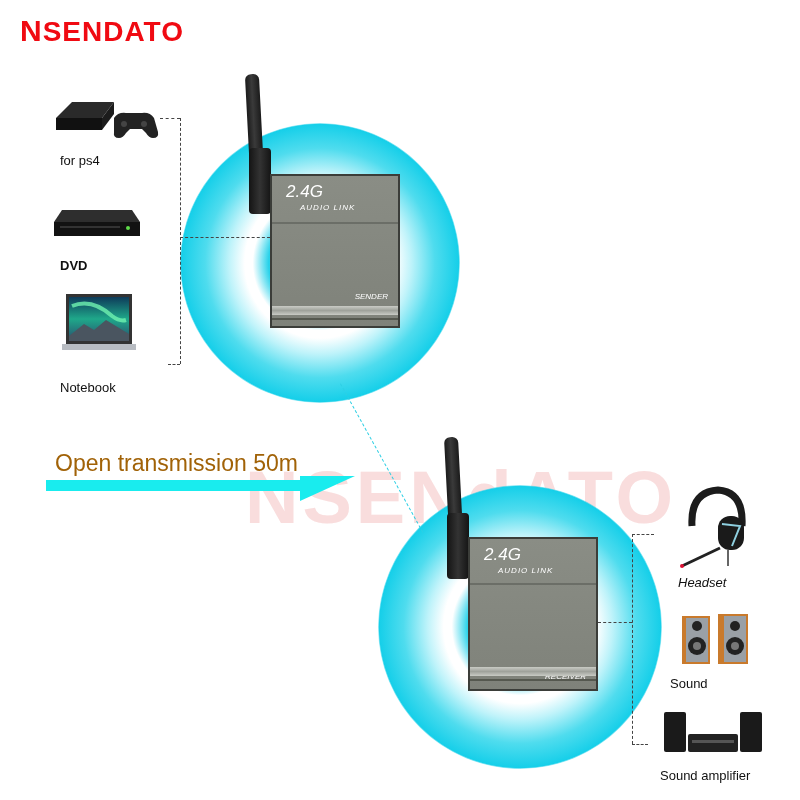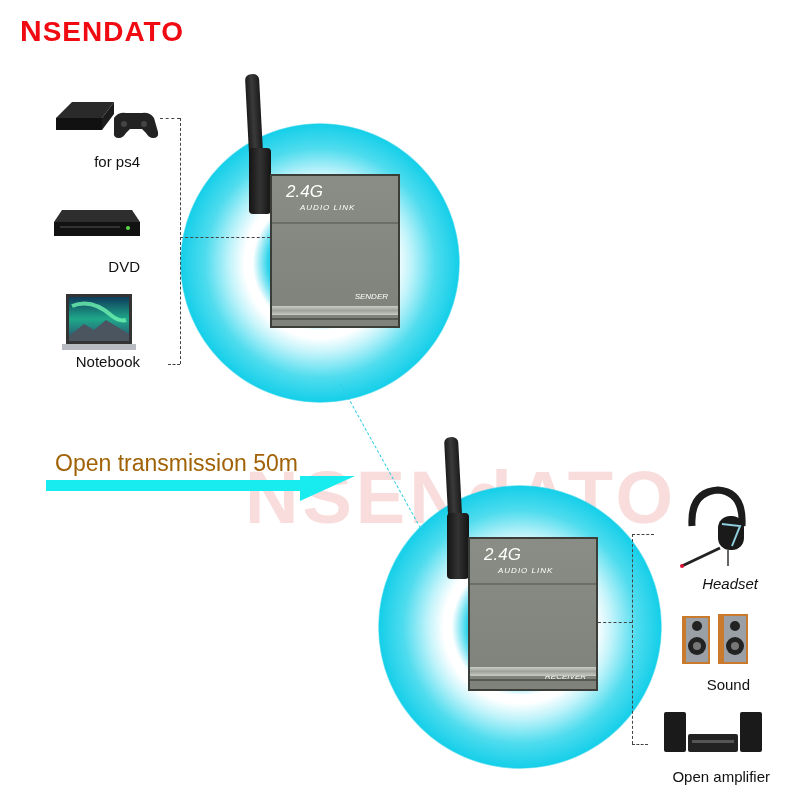--- a/index.html
+++ b/index.html
@@ -17,21 +17,21 @@
   .device{background:linear-gradient(180deg,#8a8d85 0%,#7f827a 100%);border:2px solid #3b3d39;box-sizing:border-box;}
   .device .t1{position:absolute;left:14px;top:6px;color:#fff;font-style:italic;font-size:17px;}
   .device .t2{position:absolute;left:28px;top:27px;color:#fff;font-style:italic;font-size:8px;letter-spacing:1px;}
   .device .groove{position:absolute;left:0;right:0;height:2px;background:#6b6e67;}
   .device .stripe{position:absolute;left:0;right:0;height:9px;background:linear-gradient(180deg,#c9cbc5,#9fa29b 50%,#c9cbc5);}
   .device .label{position:absolute;right:10px;font-style:italic;font-size:8px;color:#fff;}
   .antenna{background:linear-gradient(90deg,#1b1b1b,#3a3a3a 45%,#1b1b1b);border-radius:6px 6px 2px 2px;}
   .antbase{background:linear-gradient(90deg,#141414,#333 50%,#141414);border-radius:4px;}
   .dash-h{border-top:1px dashed #444;height:0;}
   .dash-v{border-left:1px dashed #444;width:0;}
-  .caption{font-size:15px;color:#111;text-align:right;}
+  .caption{font-size:13px;color:#111;text-align:left;}
   .transmission{left:55px;top:450px;color:#a16207;font-size:23px;white-space:nowrap;}
   .arrow-bar{left:46px;top:480px;width:260px;height:11px;background:#19ecee;}
   .arrow-tip{left:300px;top:476px;width:0;height:0;border-top:0 solid transparent;border-bottom:25px solid transparent;border-left:55px solid #19ecee;}
   .link-line{left:340px;top:384px;width:0;height:170px;border-left:1px dashed #2dcfe4;transform:rotate(-29deg);transform-origin:top left;}
   .ic{position:absolute;}
 </style>
 </head>
 <body>
 
 <div class="abs brand">
@@ -75,39 +75,39 @@
 <div class="abs caption" style="left:60px;top:153px;width:80px;">for ps4</div>
 
 <div class="ic" style="left:54px;top:206px;width:86px;height:34px;">
   <svg width="86" height="34" viewBox="0 0 86 34">
     <polygon points="8,4 78,4 86,16 0,16" fill="#2e2e2e"></polygon>
     <rect x="0" y="16" width="86" height="14" fill="#121212"></rect>
     <rect x="6" y="20" width="60" height="2" fill="#333"></rect>
     <circle cx="74" cy="22" r="2" fill="#5fdc4a"></circle>
   </svg>
 </div>
-<div class="abs caption" style="left:60px;top:258px;width:80px;">DVD</div>
+<div class="abs caption" style="left:60px;top:258px;width:80px;font-weight:bold;">DVD</div>
 
 <div class="ic" style="left:62px;top:292px;width:74px;height:66px;">
   <svg width="74" height="66" viewBox="0 0 74 66">
     <rect x="4" y="2" width="66" height="50" fill="#333"></rect>
     <defs>
         <linearGradient id="sky" x1="0" y1="0" x2="0" y2="1">
           <stop offset="0" stop-color="#0e3b5a"></stop>
           <stop offset="0.5" stop-color="#1fa88a"></stop>
           <stop offset="1" stop-color="#2a4d6e"></stop>
         </linearGradient>
       </defs>
     <rect x="7" y="5" width="60" height="44" fill="url(#sky)"></rect>
     <path d="M10 14 q20 -8 40 10 q8 6 14 4" stroke="#6ff2b0" stroke-width="4" fill="none" opacity="0.8"></path>
     <polygon points="7,44 22,32 32,38 44,28 67,42 67,49 7,49" fill="#4a5560"></polygon>
     <rect x="0" y="52" width="74" height="6" fill="#b8bcc2"></rect>
   </svg>
 </div>
-<div class="abs caption" style="left:60px;top:353px;width:80px;">Notebook</div>
+<div class="abs caption" style="left:60px;top:380px;width:80px;">Notebook</div>
 
 <div class="abs transmission">Open transmission 50m</div>
 <div class="abs arrow-bar"></div>
 <div class="abs arrow-tip"></div>
 
 <div class="abs antenna" style="left:447px;top:437px;width:14px;height:116px;transform:rotate(-3deg);"></div>
 <div class="abs antbase" style="left:447px;top:513px;width:22px;height:66px;"></div>
 
 <div class="abs device" style="left:468px;top:537px;width:130px;height:154px;">
   <div class="t1">2.4G</div>
@@ -152,13 +152,13 @@
 <div class="abs caption" style="left:670px;top:676px;width:80px;">Sound</div>
 
 <div class="ic" style="left:662px;top:710px;width:104px;height:44px;">
   <svg width="104" height="44" viewBox="0 0 104 44">
     <rect x="2" y="2" width="22" height="40" rx="2" fill="#1a1a1a"></rect>
     <rect x="78" y="2" width="22" height="40" rx="2" fill="#1a1a1a"></rect>
     <rect x="26" y="24" width="50" height="18" rx="2" fill="#222"></rect>
     <rect x="30" y="30" width="42" height="3" fill="#555"></rect>
   </svg>
 </div>
-<div class="abs caption" style="left:660px;top:768px;width:110px;">Open amplifier</div>
+<div class="abs caption" style="left:660px;top:768px;width:110px;">Sound amplifier</div>
 
 </body></html>

